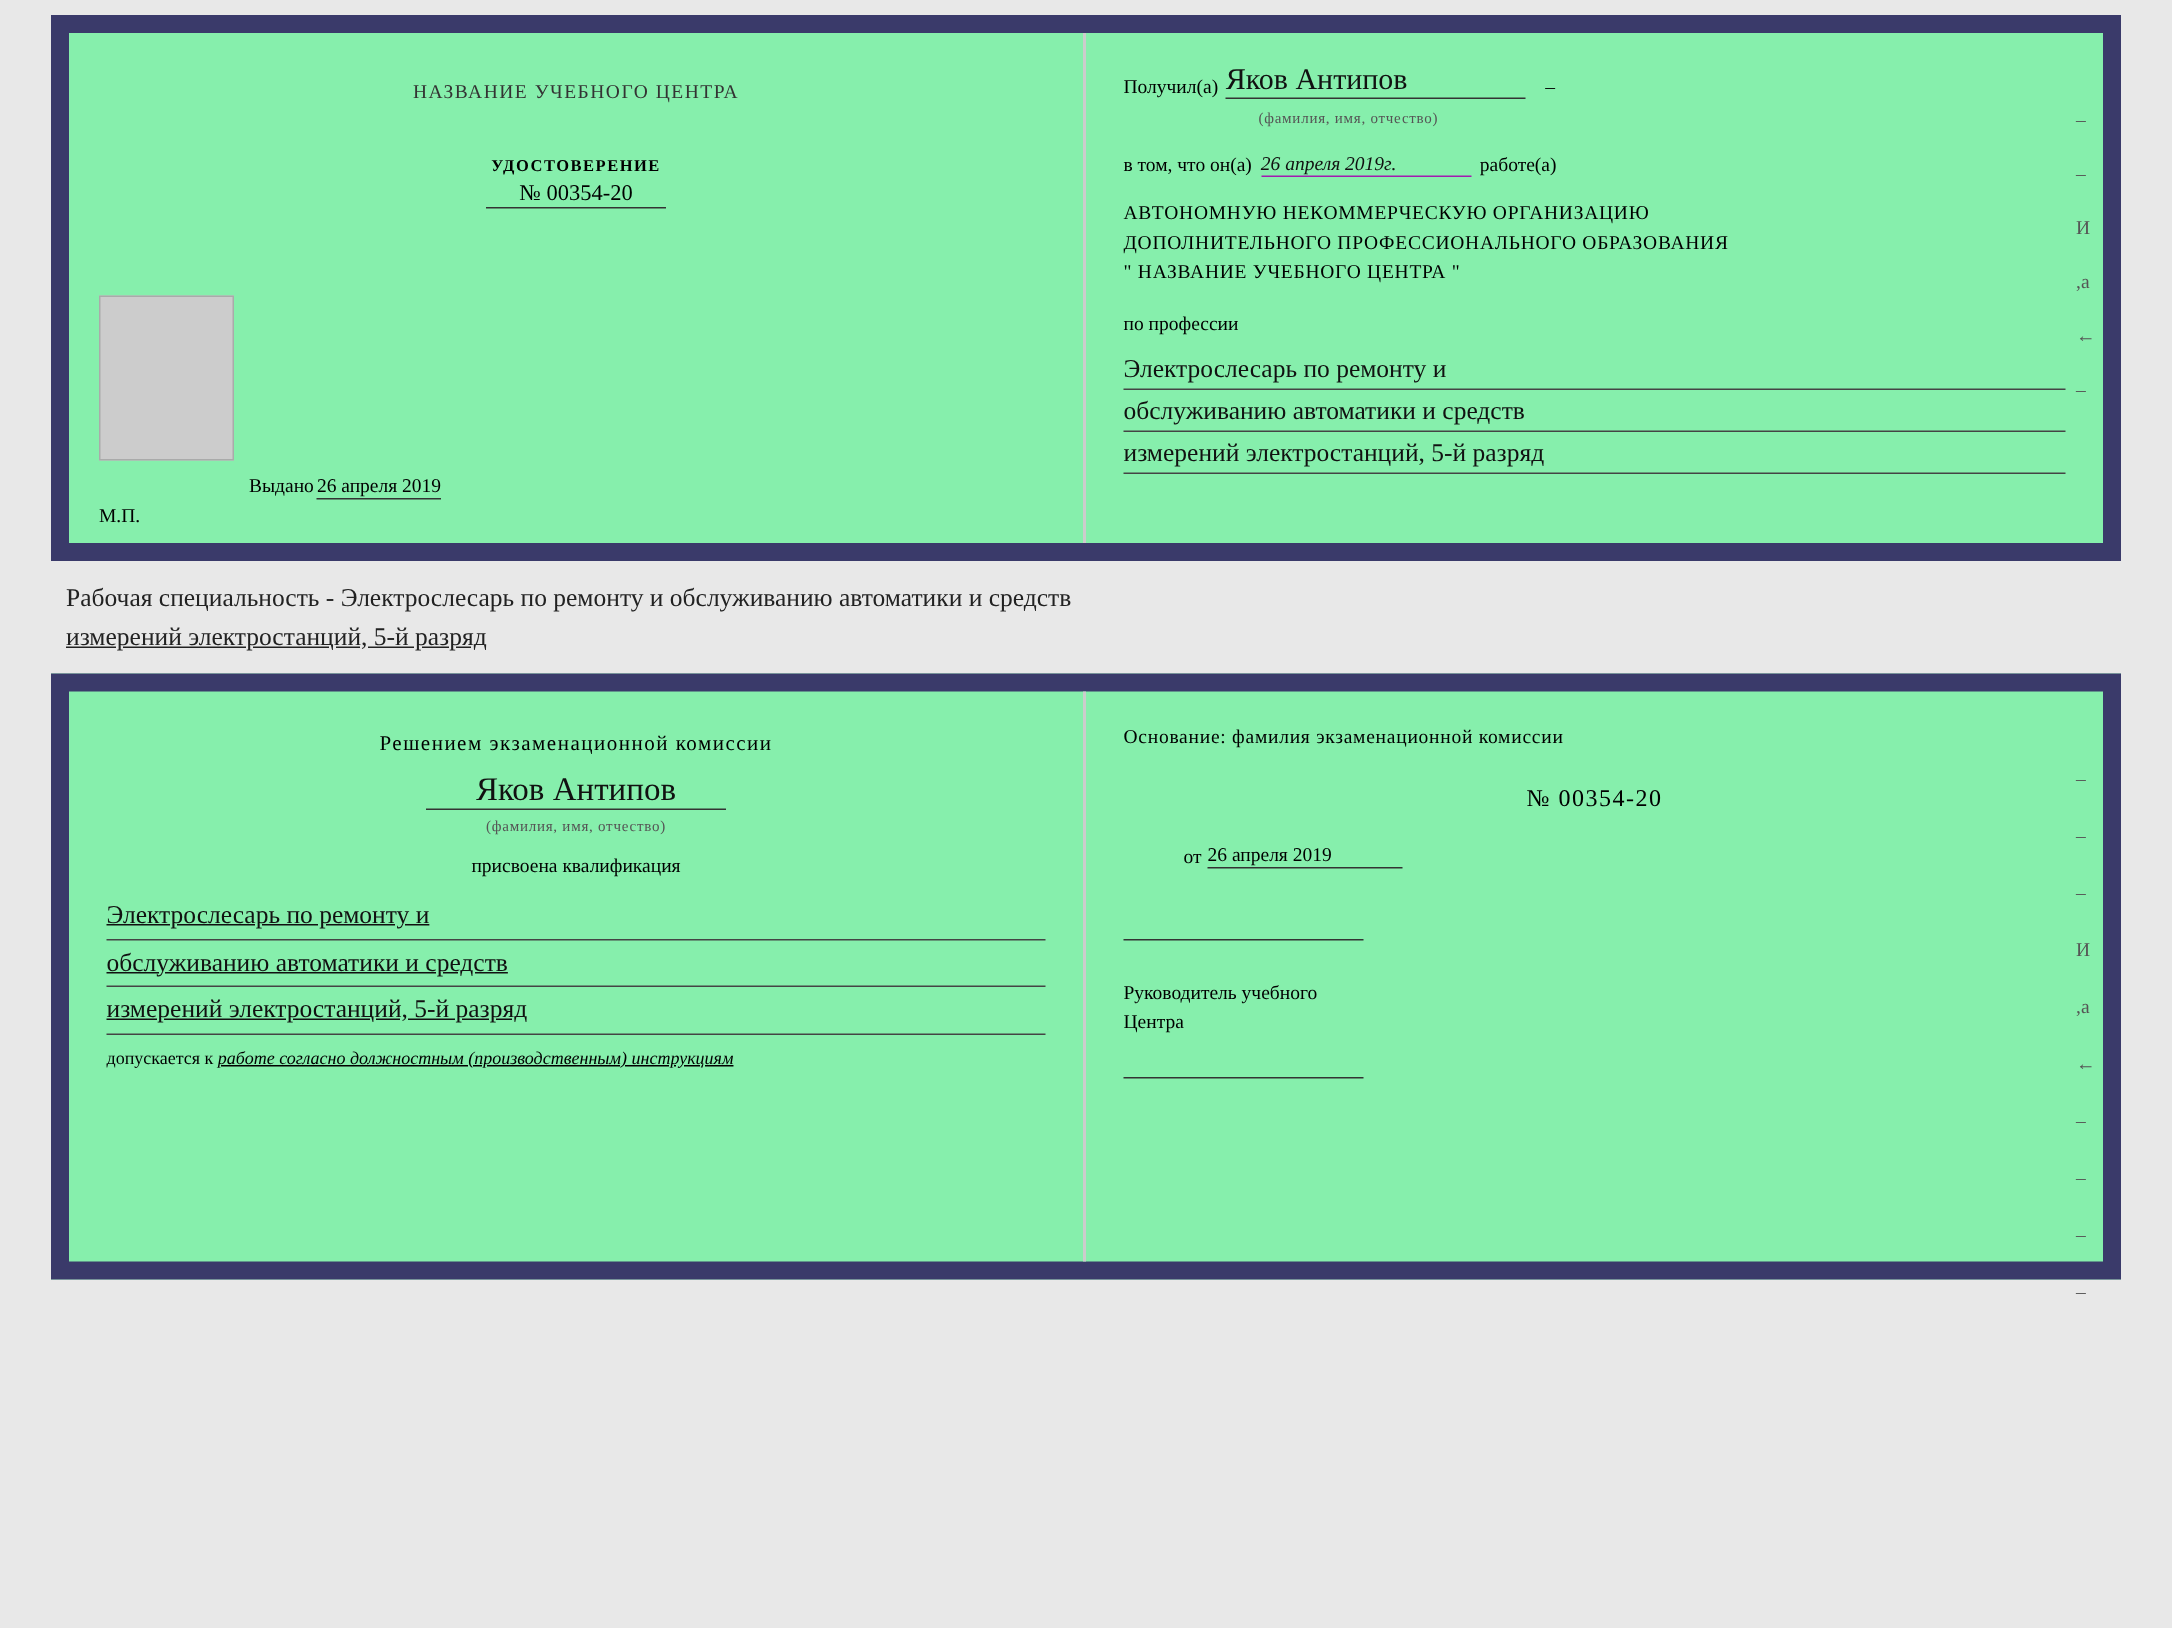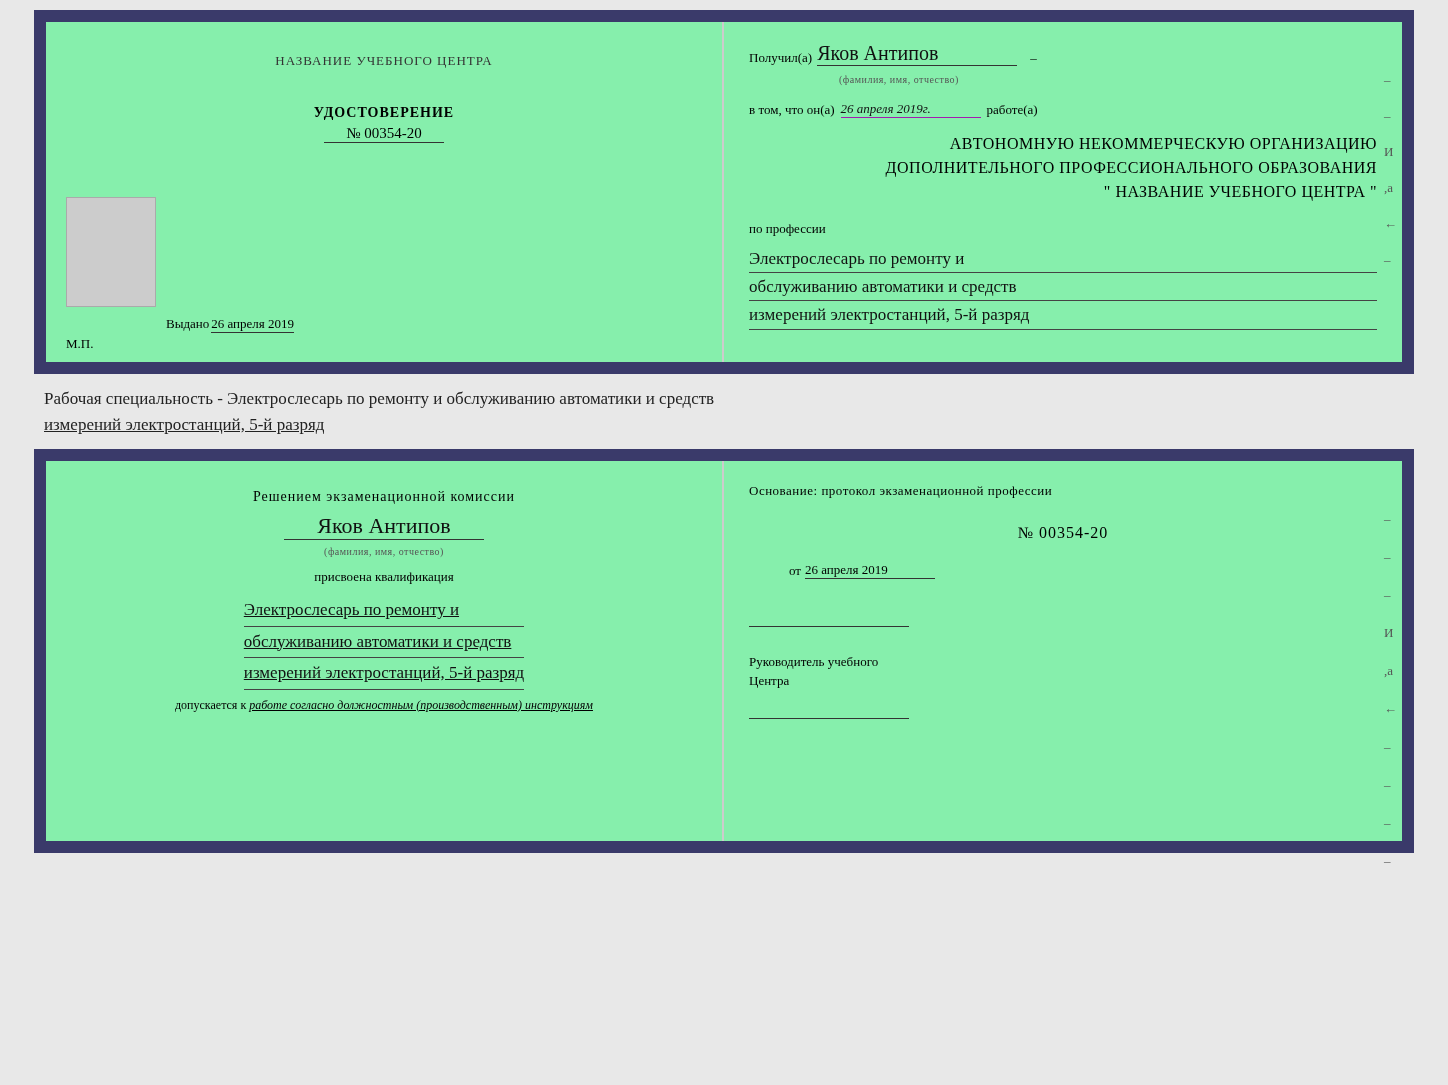--- a/index.html
+++ b/index.html
@@ -53,21 +53,21 @@
       margin-bottom: 20px;
       line-height: 1.4;
     }
 
     .udostoverenie-block {
       text-align: center;
       margin-top: 15px;
     }
 
     .udostoverenie-label {
-      font-size: 14px;
+      font-size: 11px;
       font-weight: bold;
       text-transform: uppercase;
       letter-spacing: 1px;
       display: block;
     }
 
     .udostoverenie-num {
       font-size: 15px;
       border-bottom: 1px solid #333;
       display: inline-block;
@@ -140,22 +140,22 @@
       display: inline-block;
       min-width: 140px;
       color: #111;
     }
 
     .okonchill {
       font-size: 13px;
     }
 
     .org-block {
-      font-size: 16px;
-      text-align: right;
+      font-size: 13px;
+      text-align: left;
       text-transform: uppercase;
       line-height: 1.5;
       letter-spacing: 0.5px;
       margin: 5px 0;
     }
 
     .prof-line {
       font-size: 13px;
       margin-top: 4px;
     }
@@ -194,21 +194,20 @@
     
     .doc-left-2 {
       width: 50%;
       border-right: 2px solid #ccc;
       padding: 25px 25px 15px 25px;
       display: flex;
       flex-direction: column;
       gap: 6px;
       position: relative;
       min-height: 380px;
-      align-items: center;
     }
 
     .doc-right-2 {
       width: 50%;
       padding: 20px 25px 15px 25px;
       display: flex;
       flex-direction: column;
       gap: 10px;
       position: relative;
     }
@@ -417,21 +416,21 @@
 
 
     <div class="dopuskaetsya-line">
       <span>допускается к</span>
       <span class="italic-underline">работе согласно должностным (производственным) инструкциям</span>
     </div>
   </div>
 
   <div class="doc-right-2">
     <div class="osnovanie-block">
-      <span>Основание: протокол экзаменационной профессии</span>
+      <span>Основание: фамилия экзаменационной комиссии</span>
     </div>
 
     <div style="text-align:center; margin-top:6px;">
       <span class="num-handwritten" style="font-size:16px; letter-spacing:1px;">№  00354-20</span>
     </div>
 
     <div style="font-size:13px; margin-top:4px; display:flex; align-items:flex-end; gap:4px; padding-left:40px;">
       <span>от</span>
       <span class="ot-line">26 апреля 2019</span>
     </div>

